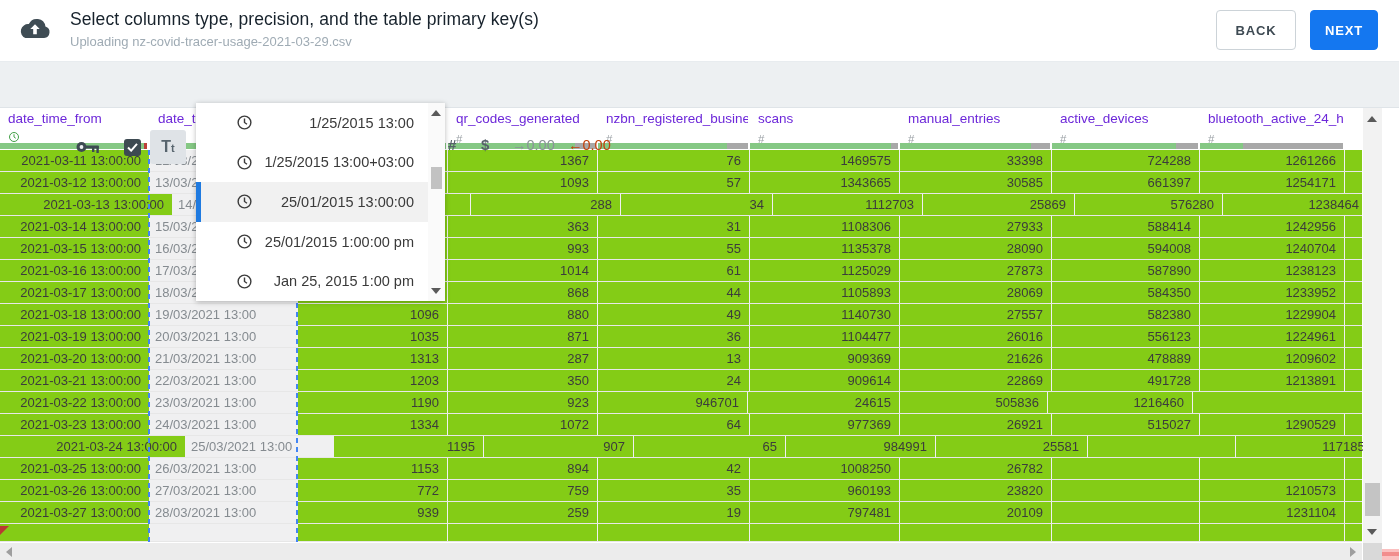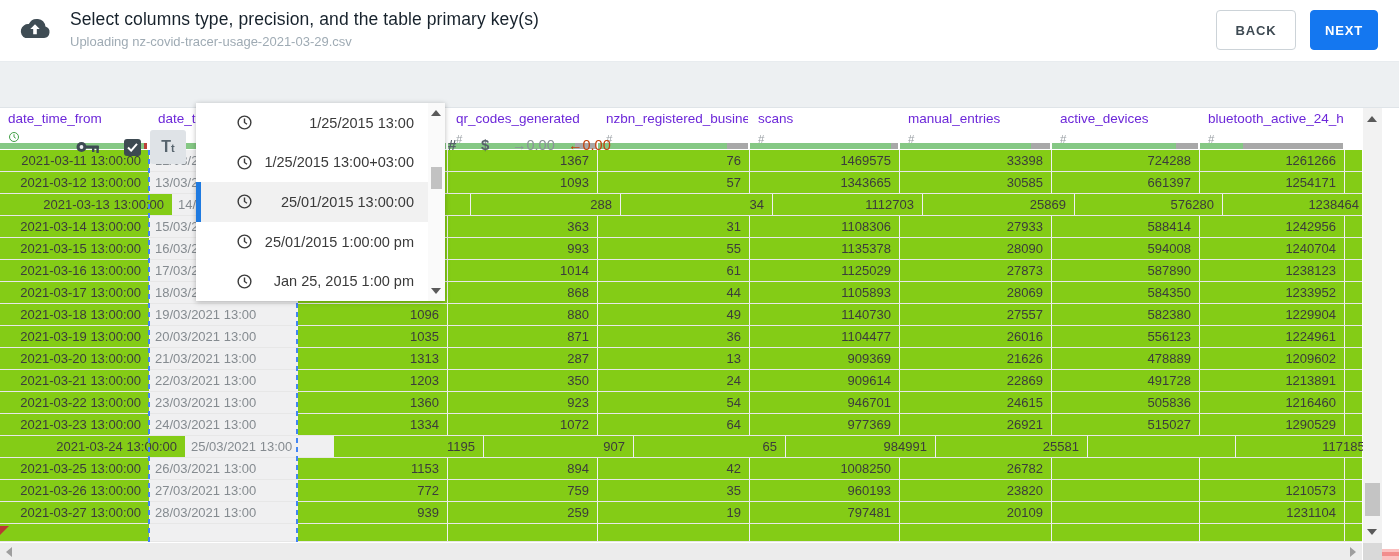--- a/index.html
+++ b/index.html
@@ -353,23 +353,22 @@
         <div class="td right" style="width: 152px;">24</div>
         <div class="td right" style="width: 150px;">909614</div>
         <div class="td right" style="width: 152px;">22869</div>
         <div class="td right" style="width: 148px;">491728</div>
         <div class="td right" style="width: 145px;">1213891</div>
         <div class="td filler" style="width: 17px;"></div>
       </div>
       <div class="tr">
         <div class="td right" style="width: 150px;">2021-03-22 13:00:00</div>
         <div class="td left sel" style="width: 148px;">23/03/2021 13:00</div>
-        <div class="td right" style="width: 150px;">1360</div>
+        <div class="td right" style="width: 150px;">1190</div>
         <div class="td right" style="width: 150px;">923</div>
-        <div class="td right" style="width: 152px;">54</div>
         <div class="td right" style="width: 150px;">946701</div>
         <div class="td right" style="width: 152px;">24615</div>
         <div class="td right" style="width: 148px;">505836</div>
         <div class="td right" style="width: 145px;">1216460</div>
         <div class="td filler" style="width: 17px;"></div>
       </div>
       <div class="tr">
         <div class="td right" style="width: 150px;">2021-03-23 13:00:00</div>
         <div class="td left sel" style="width: 148px;">24/03/2021 13:00</div>
         <div class="td right" style="width: 150px;">1334</div>

